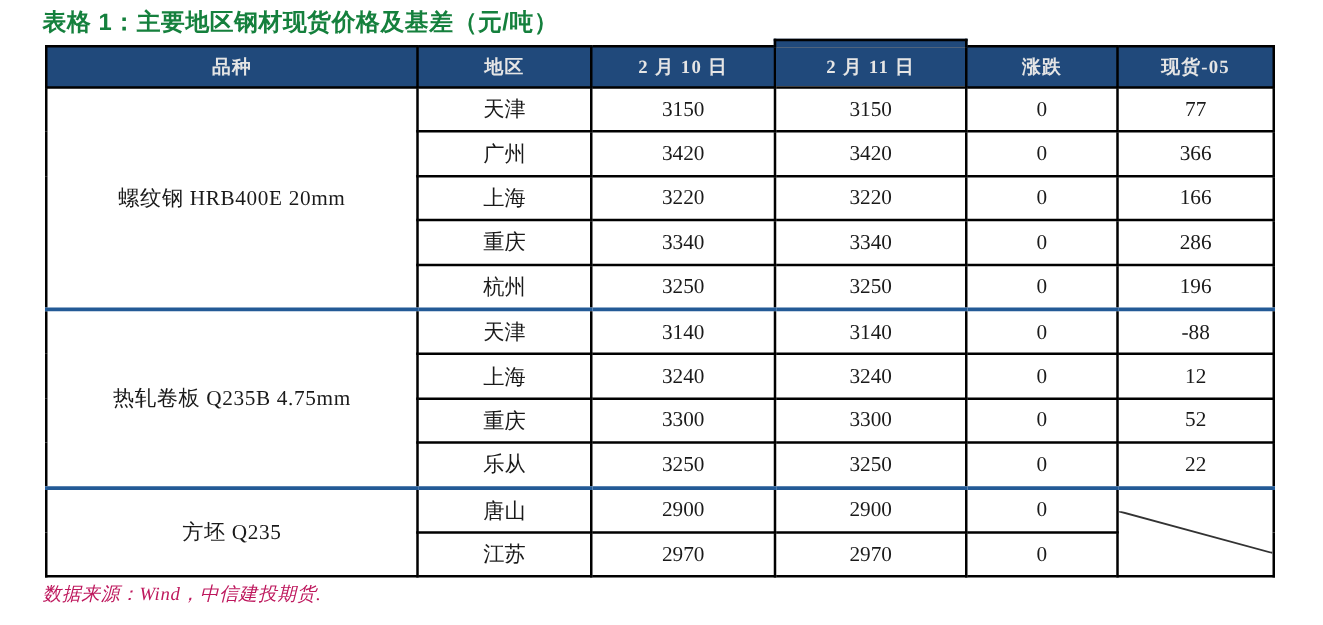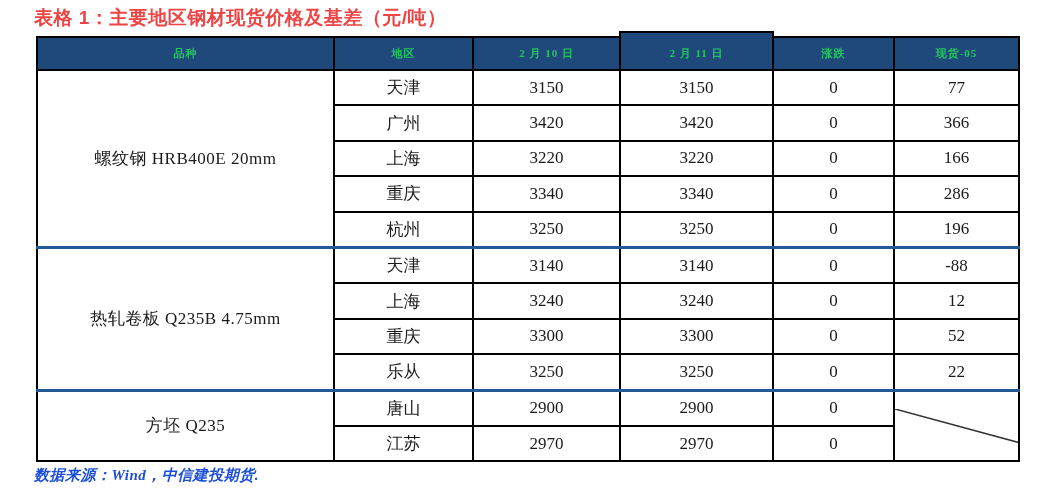--- a/index.html
+++ b/index.html
@@ -3,50 +3,50 @@
 <meta charset="utf-8">
 <style>
   html,body { margin:0; padding:0; background:#ffffff; }
   body {
     width:1058px; height:500px; position:relative; overflow:hidden;
     font-family:"Liberation Serif","DejaVu Serif",serif; color:#000;
   }
   .title {
     position:absolute; left:34px; top:5px;
     font-family:"Liberation Sans","DejaVu Sans",sans-serif;
-    font-weight:bold; font-size:19px; letter-spacing:0.5px; color:#ef4444;
+    font-weight:bold; font-size:19px; letter-spacing:0.5px; color:#15803d;
   }
   table.steel {
     position:absolute; left:36px; top:36px; width:982px;
     border-collapse:collapse; table-layout:fixed;
   }
   table.steel th, table.steel td {
     border:2px solid #000; text-align:center; vertical-align:middle; padding:0;
   }
   table.steel th {
-    background:#20497B; color:#22c55e; font-weight:bold;
-    font-size:11px; height:31px; letter-spacing:1px;font-family:Liberation Serif, serif;
+    background:#20497B; color:#e5e5e5; font-weight:bold;
+    font-size:15px; height:31px; letter-spacing:1px;font-family:Liberation Serif, serif;
   }
   table.steel td { font-size:17px; height:33.4px; color:#1a1a1a;border-radius:17px; }
   td.variety { font-weight:normal; letter-spacing:0.5px; }
   tr.group-start td { border-top:3px solid #235A96; }
   
   th.raised { position:relative; }
   th.raised::after {
     content:""; position:absolute; left:-2px; right:-2px; top:-7px; height:5px;
     background:#20497B; border:2px solid #000; border-bottom:none;
   }
   td.diagonal {
     border-bottom:3px solid #235A96; border-right:3px solid #235A96;
     padding:0;
   }
   td.diagonal svg { display:block; width:100%; height:100%; }
   .source {
     position:absolute; left:34px; top:466px;
-    font-weight:bold; font-style:italic; font-size:15px; color:#1d4ed8;
+    font-weight:normal; font-style:italic; font-size:15px; color:#be185d;
     letter-spacing:0.5px;
   }
 </style>
 </head>
 <body>
 
 <div class="title">表格 1：主要地区钢材现货价格及基差（元/吨）</div>
 
 <table class="steel">
   <colgroup>

